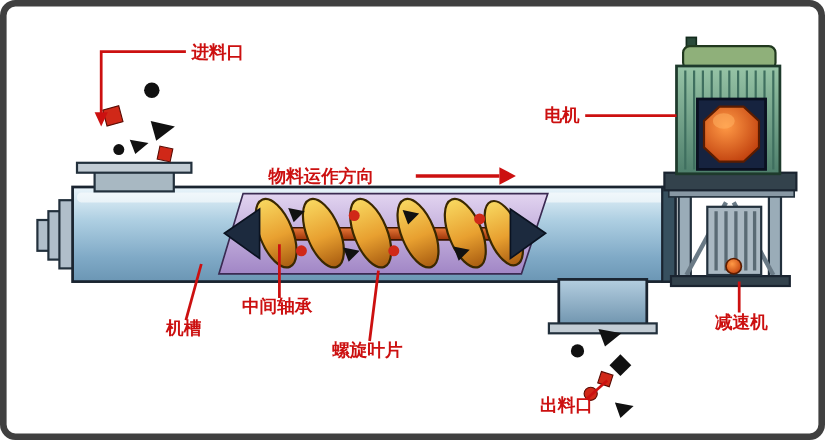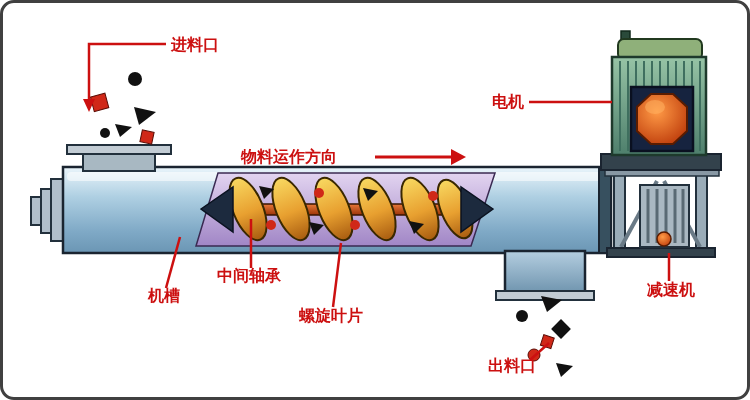--- a/index.html
+++ b/index.html
@@ -1,18 +1,18 @@
 <!DOCTYPE html>
 <html><head>
 <meta charset="utf-8">
 <style>
   html,body{margin:0;padding:0;background:#ffffff;}
   .stage{
     position:relative;width:750px;height:400px;background:#ffffff;
-    border:3px solid #404040;border-radius:14px;box-sizing:border-box;
+    border:6px solid #404040;border-radius:14px;box-sizing:border-box;
     overflow:hidden;font-family:"DejaVu Sans","Liberation Sans",sans-serif;
   }
   svg{display:block}
   .lbl{
     font-family:"DejaVu Sans","Liberation Sans",sans-serif;
     font-size:16px;font-weight:bold;fill:#cc1010;
   }
 </style>
 </head>
 <body>

